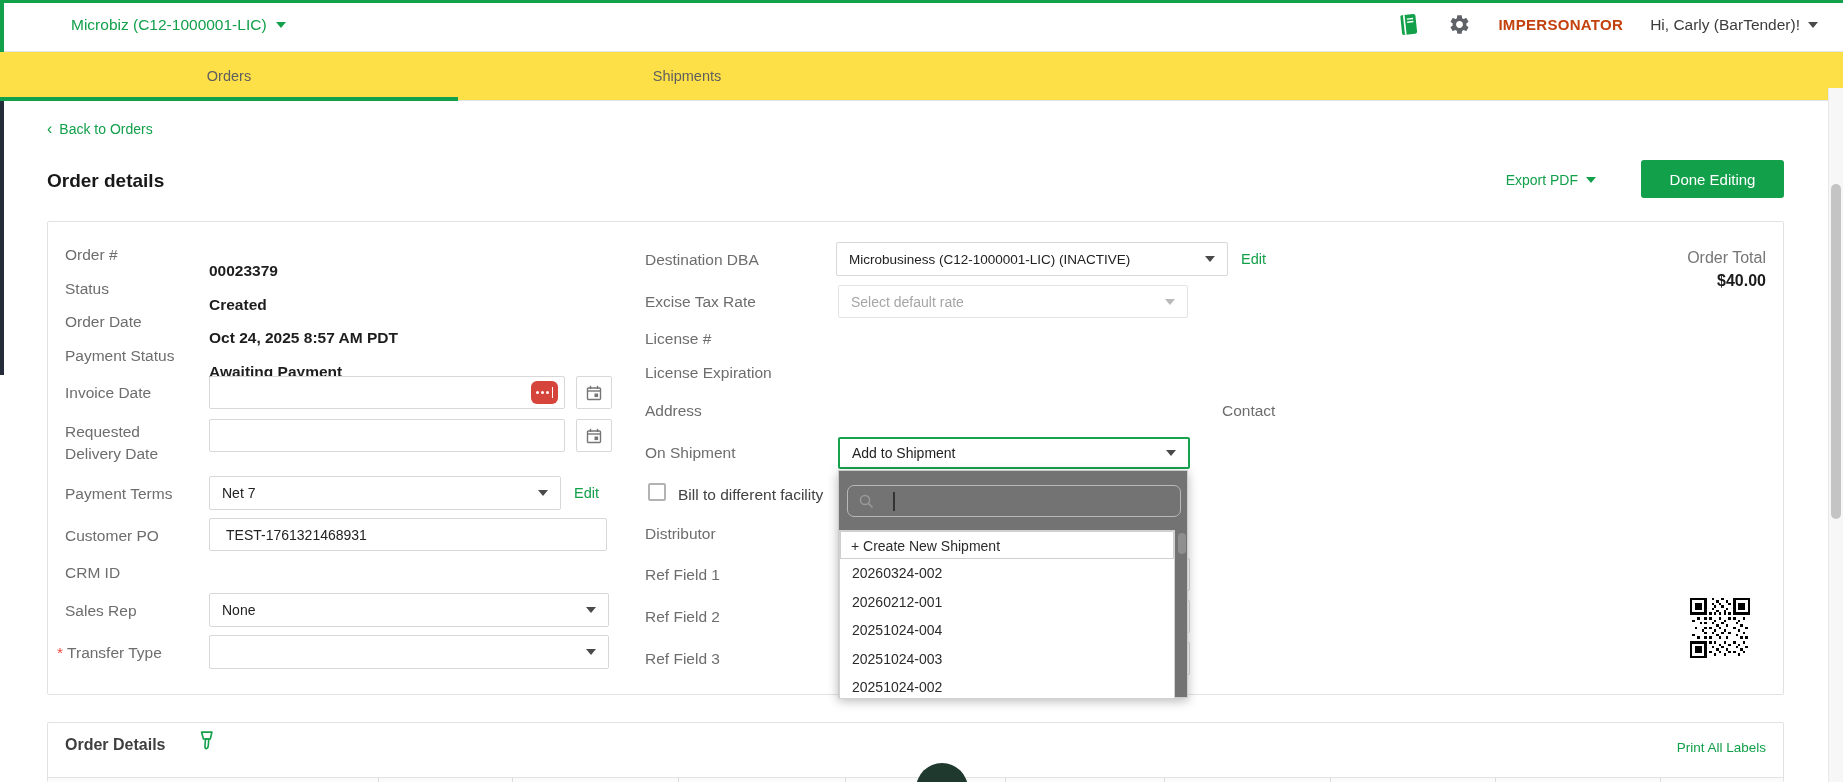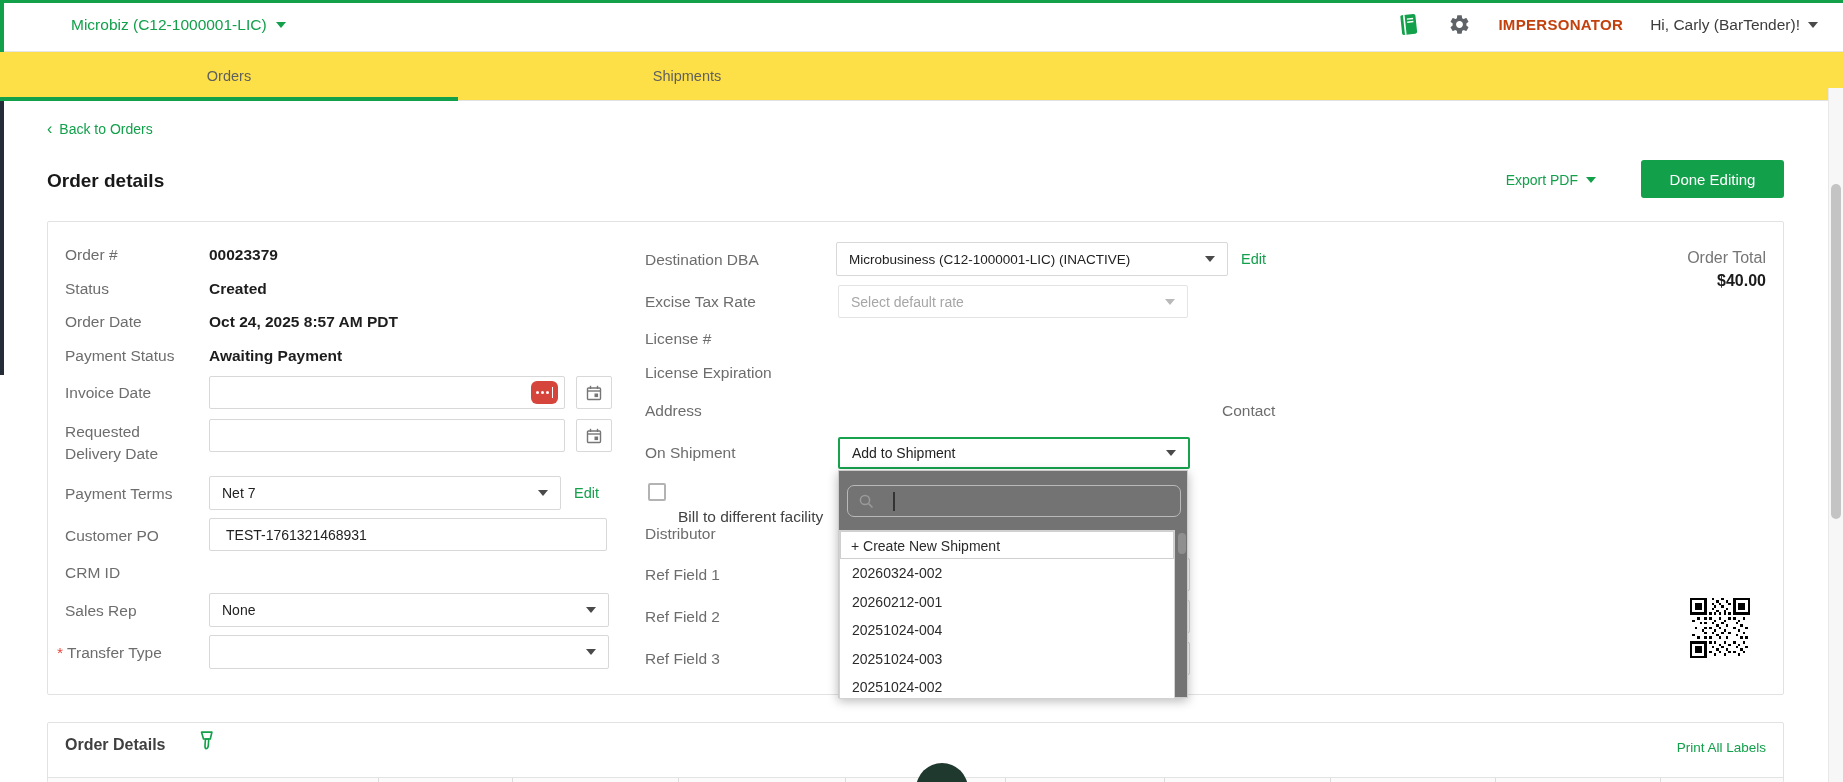--- a/index.html
+++ b/index.html
@@ -33,21 +33,21 @@
   .back-link { left:47px; top:121px; color:#12A04B; font-size:14px; cursor:pointer; display:flex; gap:7px; align-items:center;}
   .back-chevron { font-size:16px; line-height:14px; }
   .page-title { left:47px; top:170px; font-size:19px; font-weight:bold; color:#181818; }
   .export-pdf { top:172px; right:247px; color:#12A04B; font-size:14px; display:flex; align-items:center; gap:8px; cursor:pointer; }
   .done-btn { right:59px; top:160px; width:143px; height:38px; background:#12A04B; color:#fff; font-size:15px;
               border:none; border-radius:3px; cursor:pointer; }
   
   .card { left:47px; top:221px; width:1737px; height:474px; background:#fff; border:1px solid #e2e2e2; border-radius:2px; }
   .card2 { left:47px; top:722px; width:1737px; height:60px; background:#fff; border:1px solid #e2e2e2; border-radius:2px 2px 0 0; }
   .lbl { position:absolute; color:#6d6d6d; font-size:15.5px; }
-  .val { position:absolute; color:#1d1d1d; font-weight:bold; font-size:15.5px; }
+  .val { position:absolute; color:#1d1d1d; font-weight:bold; font-size:15.5px;margin-top:16px; }
   .inp { position:absolute; background:#fff; border:1px solid #d8d8d8; border-radius:2px; font-size:14px; color:#222; padding:0 12px;
          font-family:"Liberation Sans","DejaVu Sans",sans-serif; }
   .iconbtn { position:absolute; background:#fff; border:1px solid #d8d8d8; border-radius:2px; display:flex; align-items:center; justify-content:center; cursor:pointer; }
   .sel { position:absolute; background:#fff; border:1px solid #d8d8d8; border-radius:2px; display:flex; align-items:center;
          justify-content:space-between; padding:0 12px; font-size:14px; color:#222; cursor:pointer; }
   .sel.disabled { color:#a6a6a6; border-color:#e4e4e4; cursor:default; }
   .editlink { position:absolute; color:#12A04B; font-size:14.5px; cursor:pointer; }
   .autofill-ic { position:absolute; width:27px; height:23px; background:#D6453C; border-radius:6px; display:flex; align-items:center; justify-content:center; gap:2px; }
   .autofill-ic i { width:3px; height:3px; border-radius:50%; background:#fff; }
   .autofill-ic b { width:1.5px; height:11px; background:#fff; margin-left:1px; }
@@ -224,21 +224,21 @@
   <div class="lbl" style="left:645px; top:402px;">Address</div>
   <div class="lbl" style="left:1222px; top:402px;">Contact</div>
 
   <div class="lbl" style="left:645px; top:444px;">On Shipment</div>
   <div class="sel ship-sel" style="left:838px; top:437px; width:352px; height:32px;">
     <span>Add to Shipment</span>
     <span class="caret dark"></span>
   </div>
 
   <div class="checkbox" style="left:648px; top:483px;"></div>
-  <div class="lbl" style="left:678px; top:508px; color:#424242;">Bill to different facility</div>
+  <div class="lbl" style="left:678px; top:486px; color:#424242;">Bill to different facility</div>
 
   <div class="lbl" style="left:645px; top:525px;">Distributor</div>
   <div class="lbl" style="left:645px; top:566px;">Ref Field 1</div>
   <div class="lbl" style="left:645px; top:608px;">Ref Field 2</div>
   <div class="lbl" style="left:645px; top:650px;">Ref Field 3</div>
 
   <input class="inp" style="left: 838px; top: 558px; width: 352px; height: 33px;">
   <input class="inp" style="left: 838px; top: 600px; width: 352px; height: 33px;">
   <input class="inp" style="left: 838px; top: 642px; width: 352px; height: 33px;">
 

